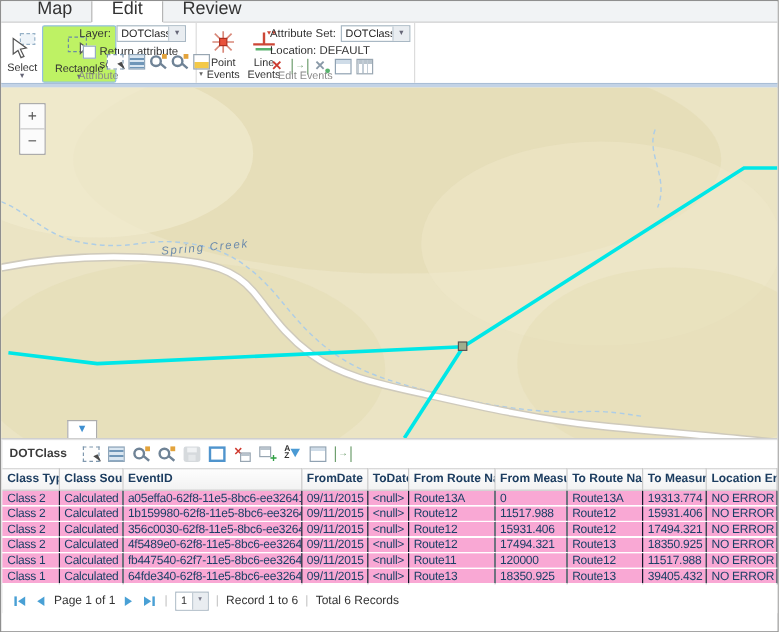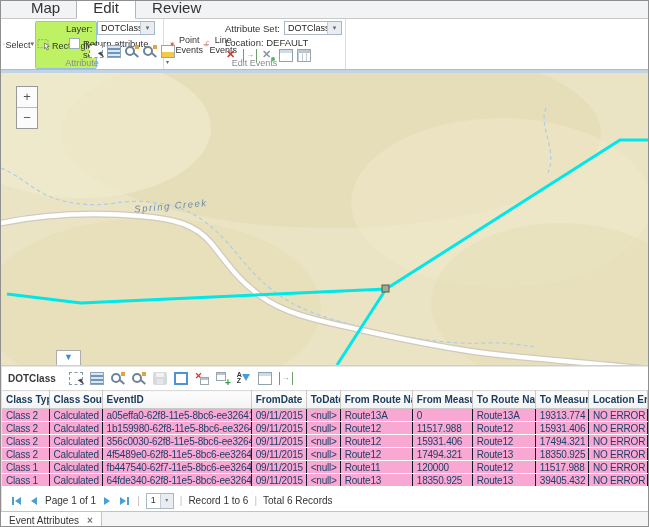--- a/index.html
+++ b/index.html
@@ -9,21 +9,21 @@
   .tabbar{display:flex;align-items:flex-end;height:18px;background:#f1f3f5;border-bottom:1px solid #c9c9c9;padding-left:14px;box-sizing:border-box;}
   .rtab{padding:2px 16px 2px;font-size:15px;color:#333;cursor:pointer;}
   .rtab.active{background:#fff;border:1px solid #b5b5b5;border-bottom:1px solid #fff;margin-bottom:-1px;}
 
   
   .ribbon{position:relative;height:50px;background:#fff;display:flex;font-size:9.5px;color:#333;}
   .rgroup{position:relative;height:50px;box-sizing:border-box;}
   .grp-selection{width:163px;border-right:1px solid #dcdcdc;}
   .grp-editevents{width:182px;border-right:1px solid #dcdcdc;}
   .grouplabel{position:absolute;bottom:1px;left:0;right:0;text-align:center;font-size:9px;color:#8a8a8a;}
-  .bigbtn{position:absolute;display:flex;flex-direction:row;align-items:center;justify-content:space-between;cursor:pointer;border-radius:2px;}
+  .bigbtn{position:absolute;display:flex;flex-direction:column;align-items:center;justify-content:flex-end;cursor:pointer;border-radius:2px;}
   .bigbtn .lbl{font-size:9px;color:#333;text-align:center;line-height:10px;margin-top:1px;}
   .bigbtn .caret{font-size:7px;color:#667;line-height:6px;}
   .btn-select{left:2px;top:2px;width:31px;height:46px;}
   .btn-rectangle{left:34px;top:2px;width:60px;height:46px;background:#bef264;border:1px solid #93bfe0;}
   .btn-point{left:5px;top:2px;width:34px;height:46px;}
   .btn-line{left:39px;top:2px;width:34px;height:46px;}
   .fieldlabel{position:absolute;font-size:9.5px;color:#333;}
   .dd{position:absolute;display:flex;height:14px;border:1px solid #a9b8c4;background:#fff;box-sizing:border-box;align-items:stretch;cursor:pointer;}
   .dd .val{flex:1;font-size:9px;color:#222;padding:1px 3px;overflow:hidden;white-space:nowrap;}
   .dd .btn{width:13px;background:#e9edf1;border-left:1px solid #c2ccd4;color:#667;font-size:7px;text-align:center;line-height:12px;}
@@ -362,20 +362,14 @@
     <span class="pagebox">
       <span class="v">1</span>
       <span class="b">▾</span>
     </span>
     <span class="pgsep">|</span>
     <span>Record 1 to 6</span>
     <span class="pgsep">|</span>
     <span>Total 6 Records</span>
   </div>
 
-  <div class="footer">
-    <div class="ftab">
-      <span>Event Attributes</span>
-      <span class="x">×</span>
-    </div>
-  </div>
 
 </div>
 
 </body></html>

